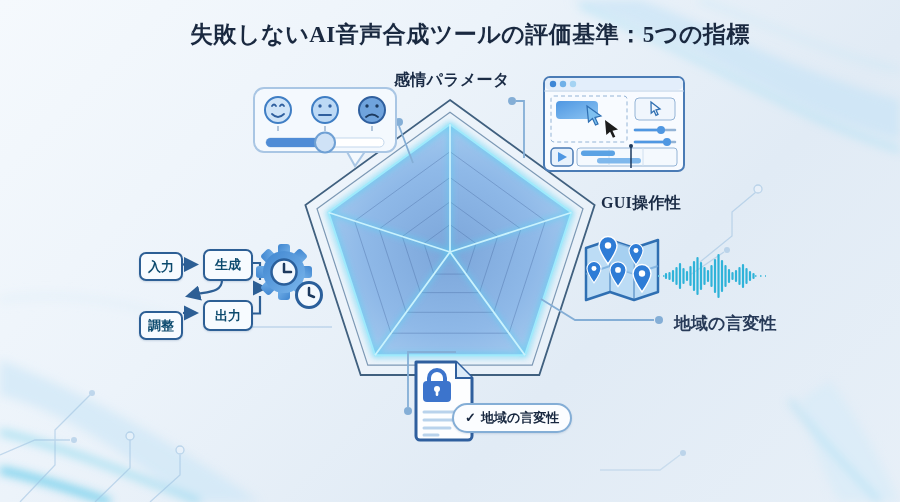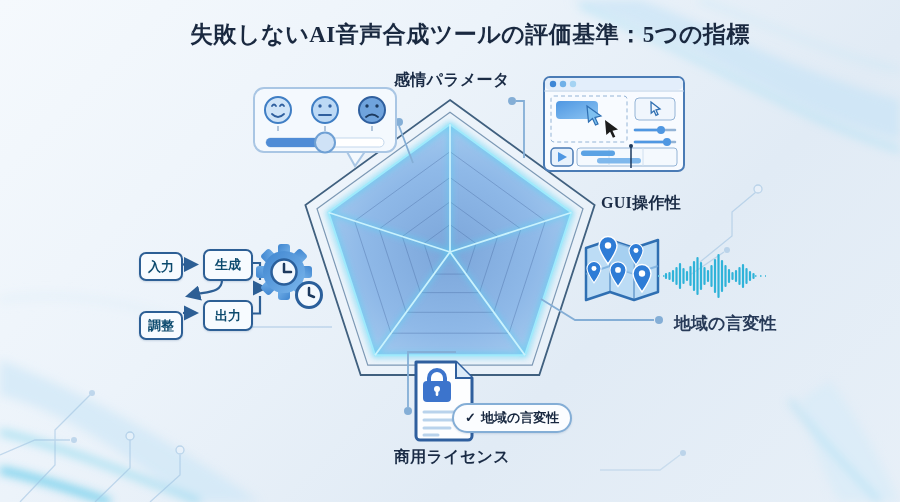--- a/index.html
+++ b/index.html
@@ -116,21 +116,20 @@
       <path d="M251,313.5 L260,313.5 L260,296"></path>
       <path d="M260,288 L265,288" marker-end="url(#ah)"></path>
     </g>
   </svg>
 
   <div class="title">失敗しないAI音声合成ツールの評価基準：5つの指標</div>
 
   <div class="lbl" style="left:394px;top:70px;">感情パラメータ</div>
   <div class="lbl" style="left:601px;top:193px;">GUI操作性</div>
   <div class="lbl-small" style="left:674px;top:312px;">地域の言変性</div>
-  <div class="lbl" style="left:394px;top:447px;">商用ライセンス</div>
 
   <svg class="abs" style="left:252px;top:86px;" width="146" height="82" viewBox="0 0 146 82">
     <path d="M94,64 L114,64 L103,80 Z" fill="#f4f9fe" stroke="#a9c6e4" stroke-width="2"></path>
     <rect x="2" y="2" width="142" height="64" rx="10" fill="#f4f9fe" stroke="#a9c6e4" stroke-width="2"></rect>
     <g>
       <circle cx="26" cy="24" r="13" fill="#cfe4f8" stroke="#3f7ec4" stroke-width="2"></circle>
       <path d="M20,20 q2,-3 4,0 M28,20 q2,-3 4,0 M20,28 q6,6 12,0" fill="none" stroke="#2f5f9e" stroke-width="1.8" stroke-linecap="round"></path>
     </g>
     <g>
       <circle cx="73" cy="24" r="13" fill="#bcd9f5" stroke="#3f7ec4" stroke-width="2"></circle>

